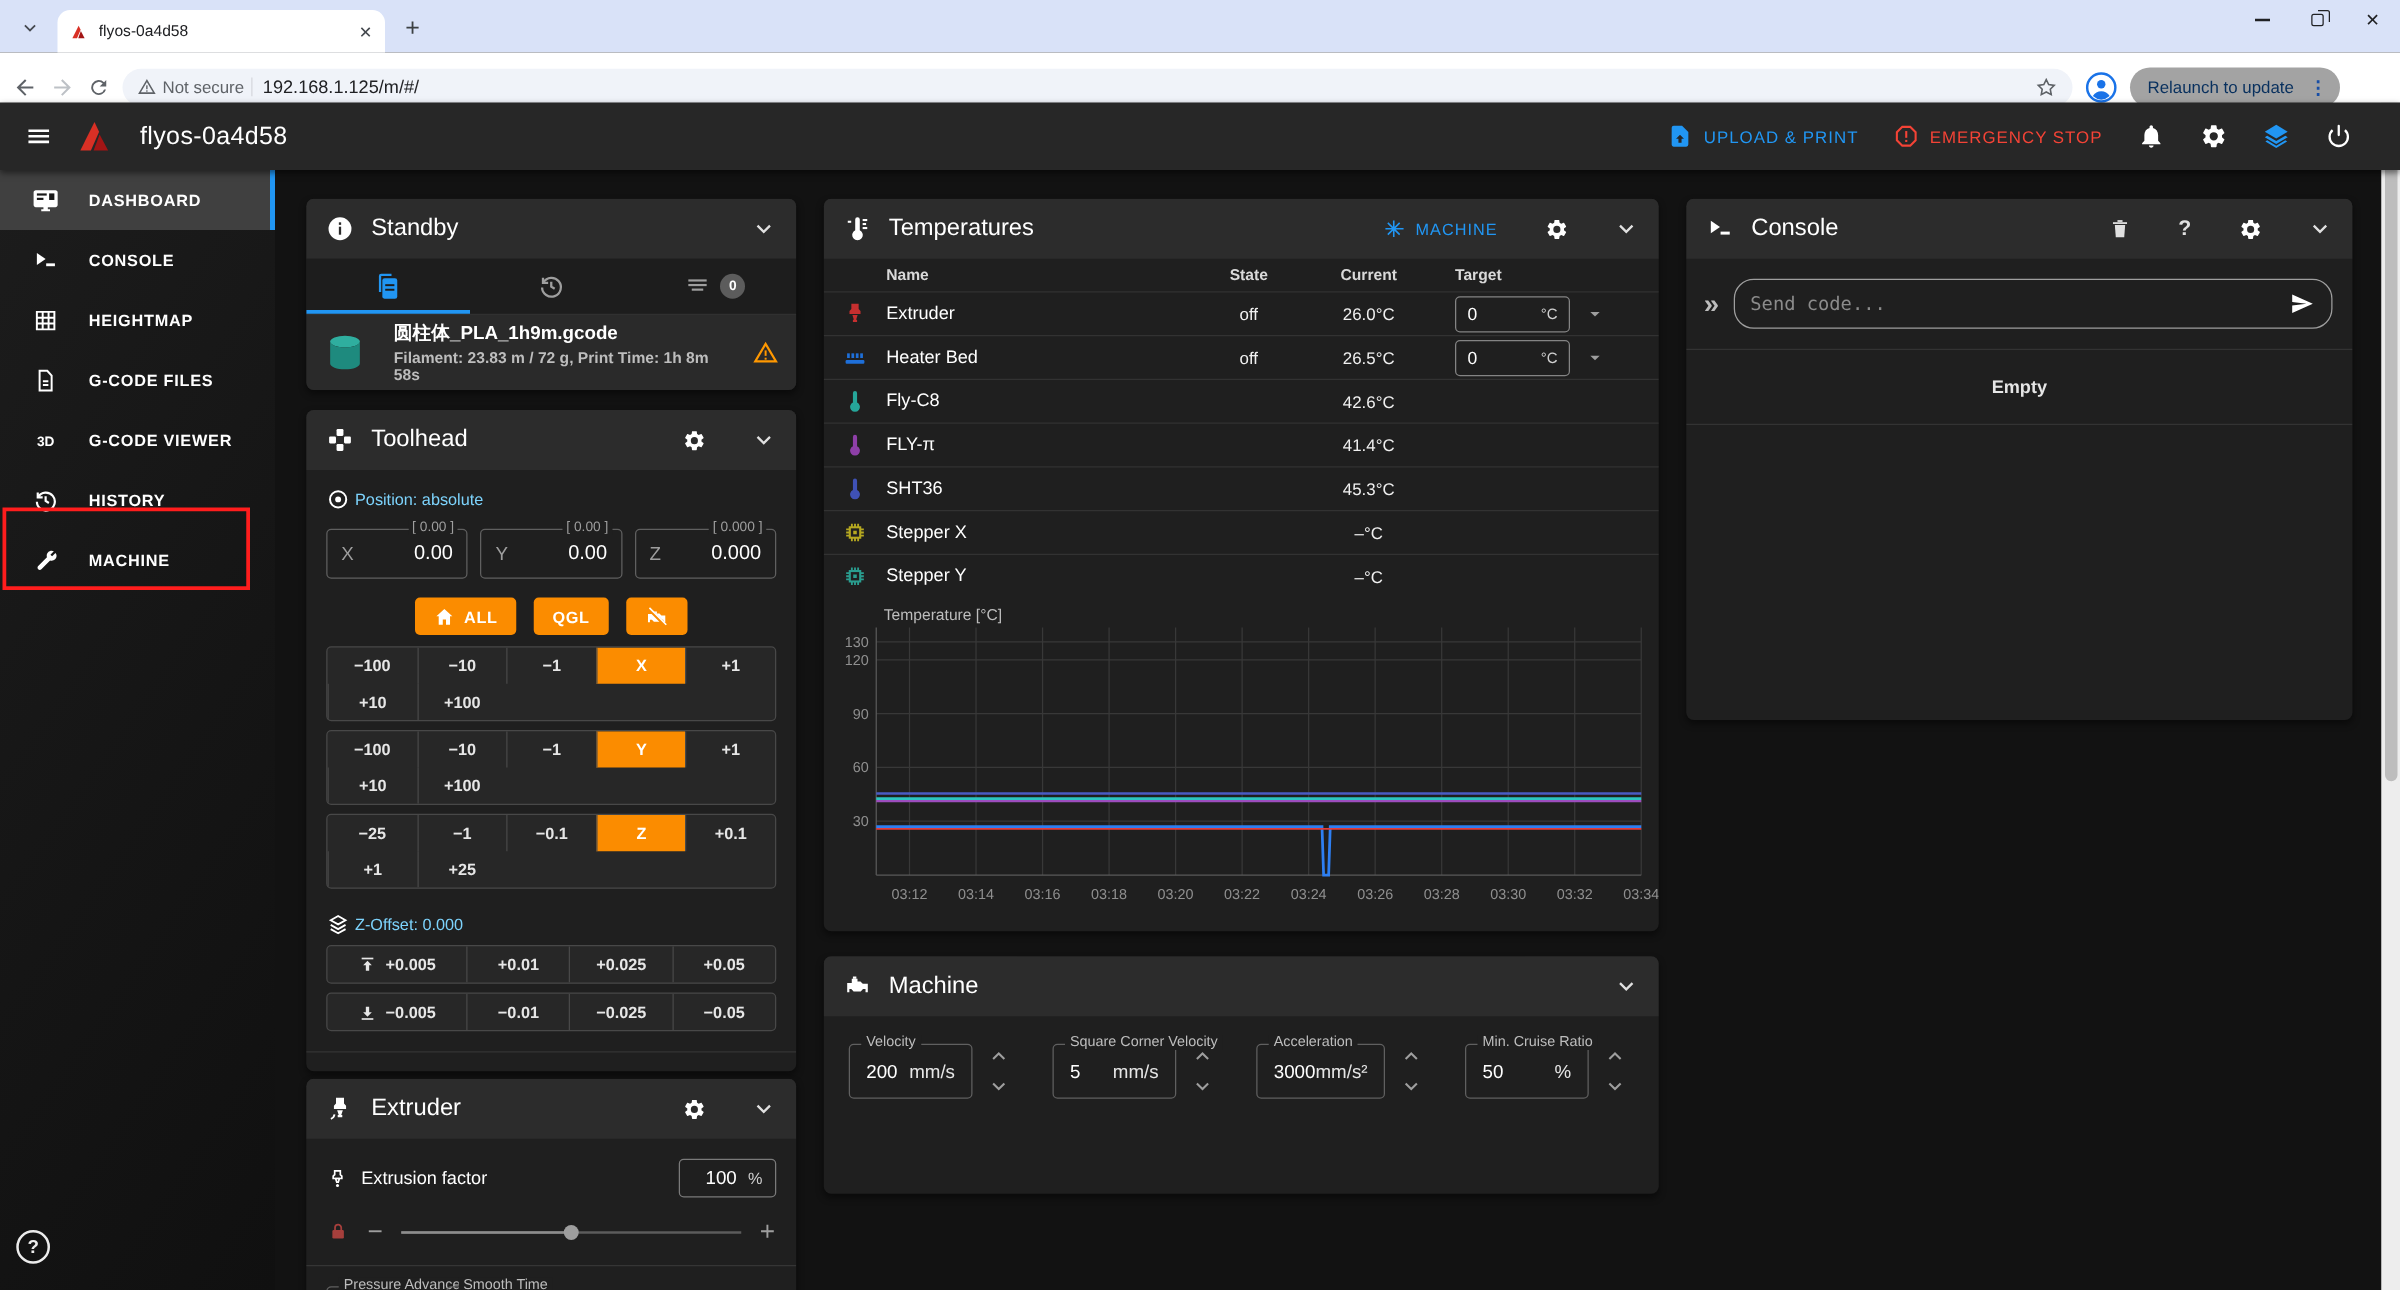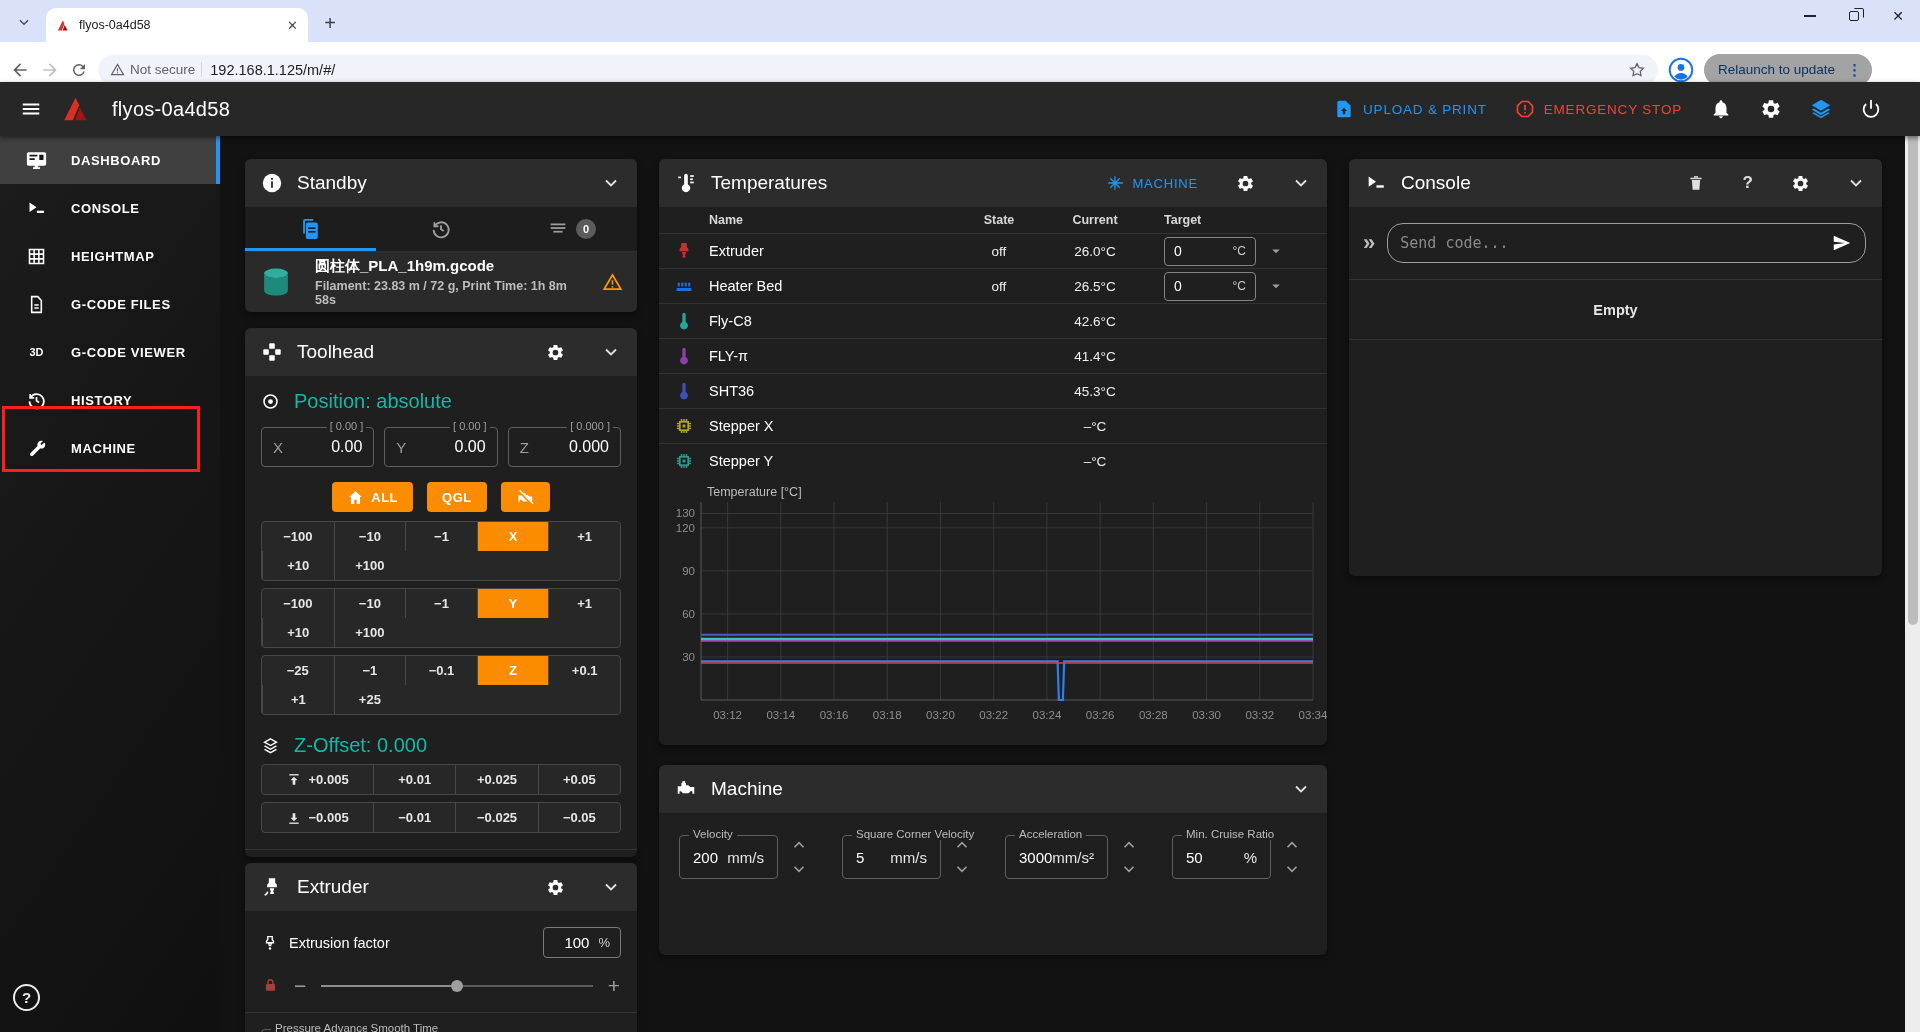--- a/index.html
+++ b/index.html
@@ -68,21 +68,21 @@
   .stabs{display:flex;height:45px;background:#1d1d1d;border-bottom:1px solid #303030}
   .stab{flex:1;display:flex;align-items:center;justify-content:center;gap:7px;cursor:pointer;color:#9e9e9e}
   .stab.active{box-shadow:inset 0 -3px 0 #2196f3;color:#2196f3}
   .badge{min-width:20px;height:20px;border-radius:10px;background:#5c5c5c;color:#fff;font-size:11px;font-weight:700;display:flex;align-items:center;justify-content:center;padding:0 5px}
   .filerow{height:60px;background:#2a2a2a;display:grid;grid-template-columns:58px 1fr 42px;align-items:center;padding:0 4px 0 12px}
   .fname{font-size:15px;color:#fff;font-weight:700}
   .fmeta{font-size:12.5px;color:#bdbdbd;margin-top:3px;font-weight:700}
 
   
   .pbody{padding:14px 16px}
-  .lblrow{display:flex;align-items:center;gap:14px;font-size:20px;color:#14b8a6}
+  .lblrow{display:flex;align-items:center;gap:4px;font-size:13px;color:#7dd3fc}
   .axes{display:flex;gap:10px;margin-top:14px}
   .axisbox{flex:1;position:relative;border:1px solid #606060;border-radius:4px;height:40px;display:flex;align-items:center;justify-content:space-between;padding:0 11px}
   .axisbox .al{color:#9e9e9e;font-size:15px}
   .axisbox .av{color:#fff;font-size:16px}
   .axisbox .hint{position:absolute;top:-8px;right:7px;background:#1f1f1f;padding:0 3px;font-size:11px;color:#9e9e9e;white-space:nowrap}
   .homerow{display:flex;justify-content:center;gap:14px;margin-top:15px}
   .btn-orange{background:#fb8c00;color:#fff;font-weight:700;font-size:13px;letter-spacing:.5px;border-radius:4px;height:30px;display:flex;align-items:center;justify-content:space-between;gap:7px;padding:0 15px;cursor:pointer}
   .btn-group{display:grid;border:1px solid #484848;border-radius:4px;overflow:hidden;background:#272727;margin-top:7px}
   .move7{grid-template-columns:repeat(5,1fr)}
   .z4{grid-template-columns:1.35fr 1fr 1fr 1fr}

